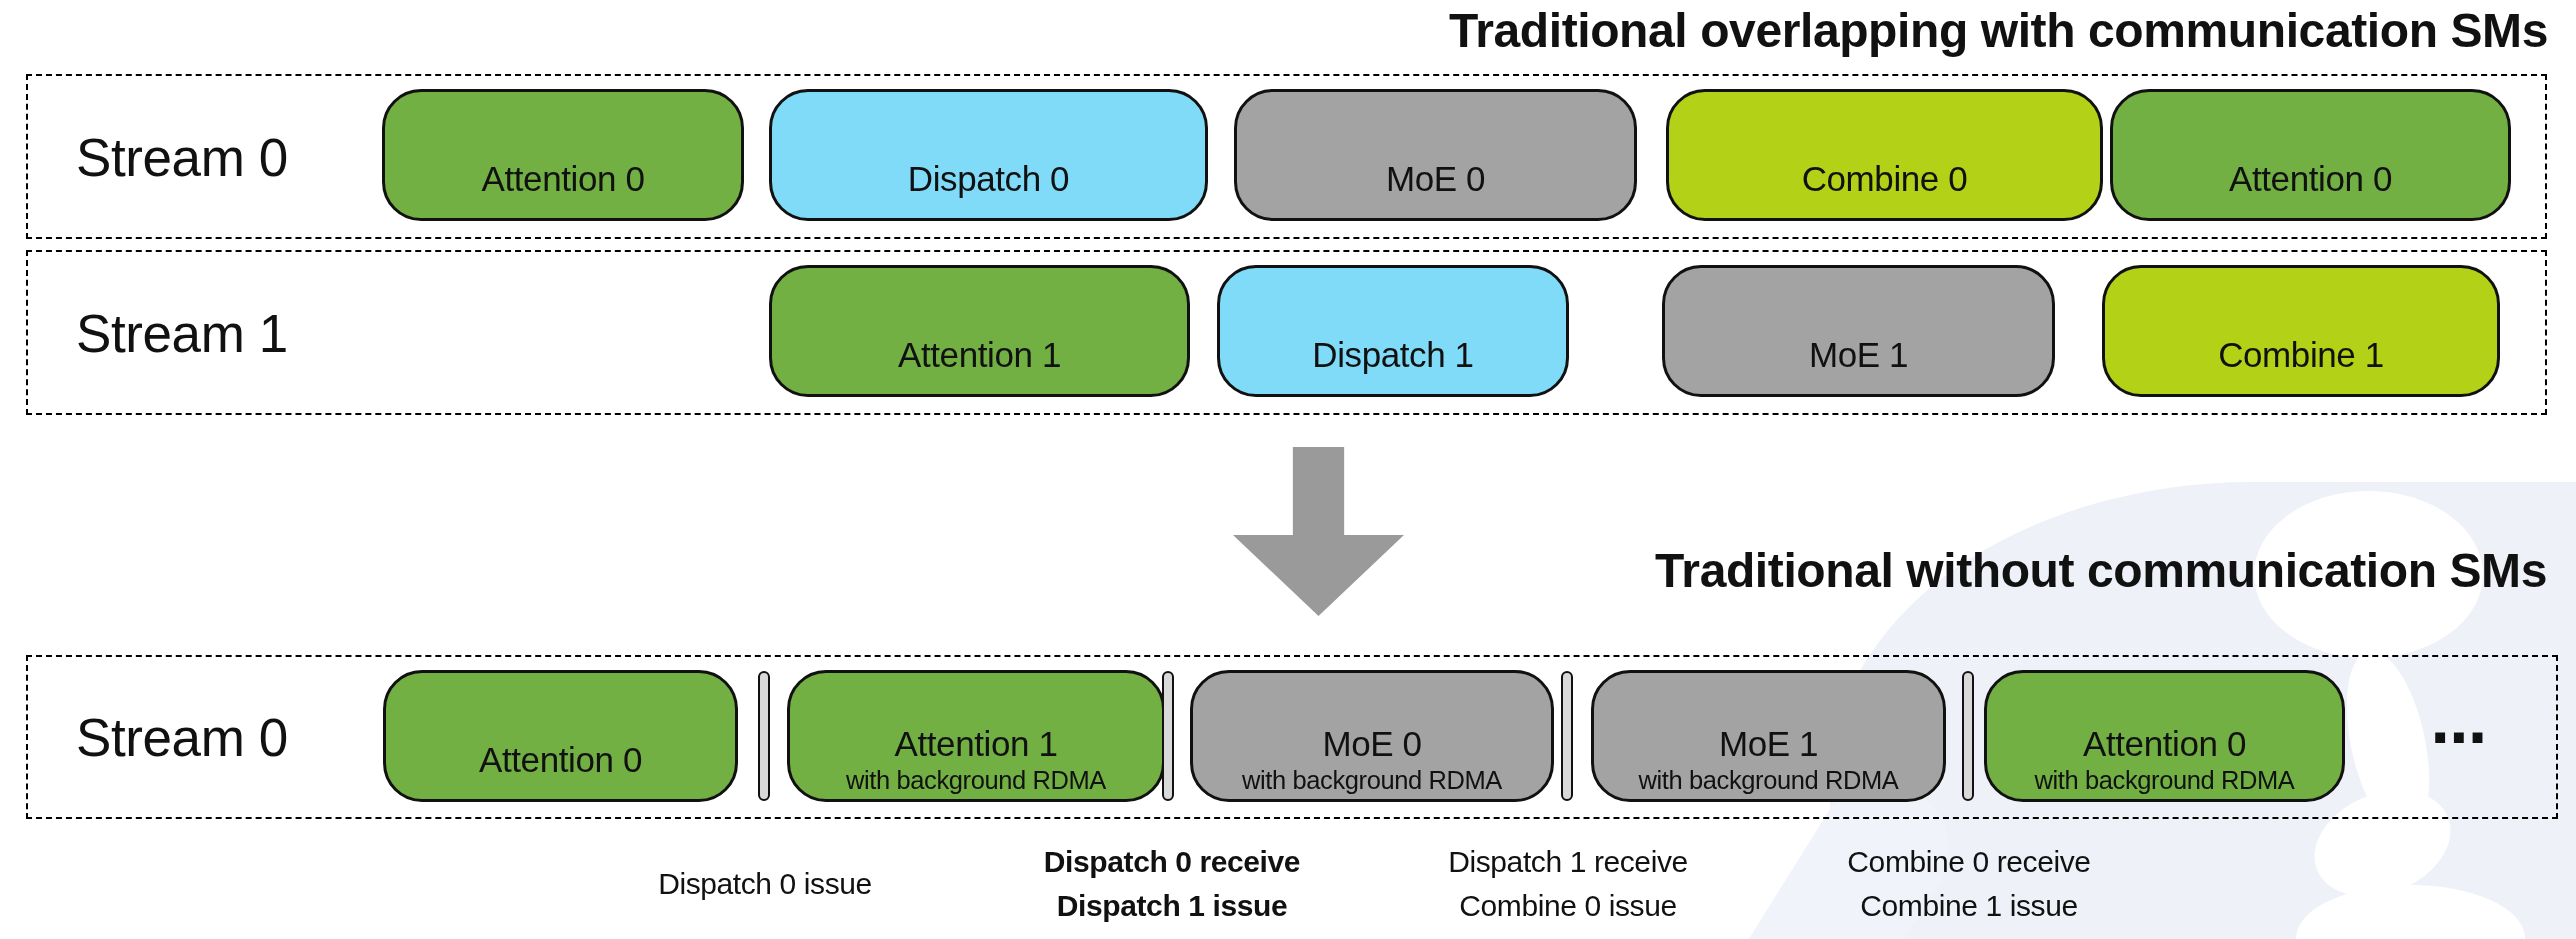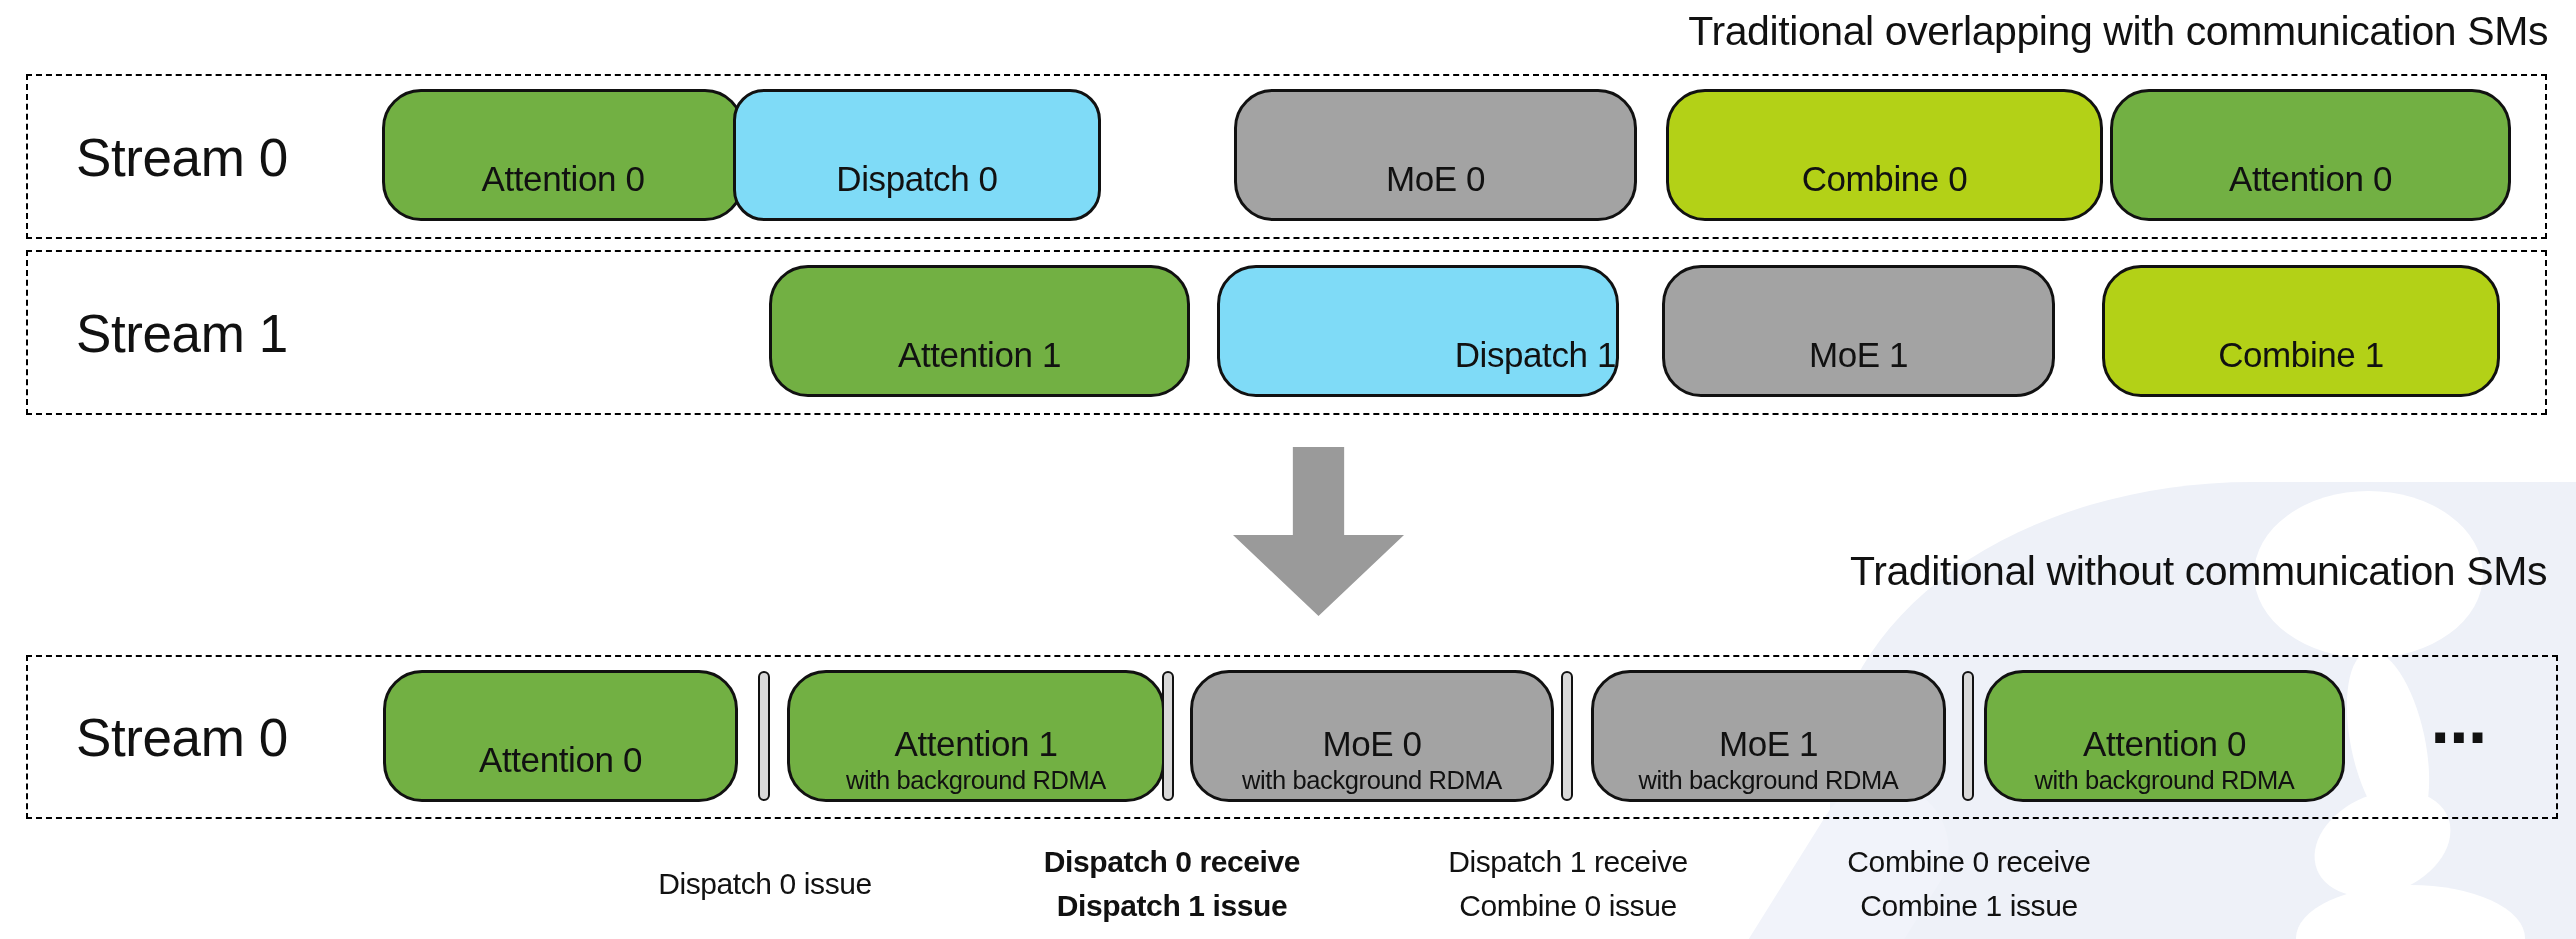--- a/index.html
+++ b/index.html
@@ -13,21 +13,21 @@
   .wm2 { left:1749px; top:764px; width:132px; height:387px; background:#F1F3FA;
          border-radius:70px; transform:rotate(32deg); }
   .wm-white { position:absolute; background:#ffffff; }
   .wmw1 { left:2351px; top:649px; width:74px; height:188px; border-radius:50%; transform:rotate(-12deg); }
   .wmw2 { left:2312px; top:794px; width:141px; height:99px; border-radius:50%; transform:rotate(-22deg); }
   .wmw3 { left:2254px; top:491px; width:229px; height:167px; border-radius:50%; }
   .wmw4 { left:2296px; top:885px; width:229px; height:106px; border-radius:50% 50% 0 0; }
 
   .layer { position:absolute; inset:0; z-index:1; }
 
-  .heading { position:absolute; font-weight:normal; font-size:41px; line-height:48px; text-align:right; letter-spacing:-0.4px; }
+  .heading { position:absolute; font-weight:bold; font-size:48px; line-height:48px; text-align:right; letter-spacing:-0.4px; }
   .heading-top { top:7px; right:28px; }
   .heading-mid { top:547px; right:29px; }
 
   .row { position:absolute; border:2.6px dashed #000; box-sizing:border-box; background:transparent; }
   .row-s0 { left:26px; top:74px;  width:2521px; height:165px; }
   .row-s1 { left:26px; top:250px; width:2521px; height:165px; }
   .row-b  { left:26px; top:655px; width:2532px; height:164px; }
 
   .stream-label { position:absolute; left:48px; top:50%; transform:translateY(-50%);
                   font-size:53px; letter-spacing:-0.4px; }
@@ -77,40 +77,40 @@
 
   <div class="layer">
 
     <div class="heading heading-top">Traditional overlapping with communication SMs</div>
 
     <div class="row row-s0">
       <div class="stream-label">Stream 0</div>
       <div class="block c-green" style="left:354px;  width:362px;">
         <div class="t">Attention 0</div>
       </div>
-      <div class="block c-blue" style="left:705px;  width:368px;border-radius:31px;">
+      <div class="block c-blue" style="left:741px;  width:439px;">
         <div class="t">Dispatch 0</div>
       </div>
       <div class="block c-orange" style="left:1206px; width:403px;">
         <div class="t">MoE 0</div>
       </div>
       <div class="block c-lime" style="left:1638px; width:437px;align-items:center;">
         <div class="t">Combine 0</div>
       </div>
       <div class="block c-green" style="left:2082px; width:401px;">
         <div class="t">Attention 0</div>
       </div>
     </div>
 
     <div class="row row-s1">
       <div class="stream-label">Stream 1</div>
       <div class="block c-green" style="left:741px;  width:421px;">
         <div class="t">Attention 1</div>
       </div>
-      <div class="block c-blue" style="left:1189px; width:402px;align-items:flex-end;">
+      <div class="block c-blue" style="left:1189px; width:352px;">
         <div class="t">Dispatch 1</div>
       </div>
       <div class="block c-orange" style="left:1634px; width:393px;">
         <div class="t">MoE 1</div>
       </div>
       <div class="block c-lime" style="left:2074px; width:398px;">
         <div class="t">Combine 1</div>
       </div>
     </div>
 

